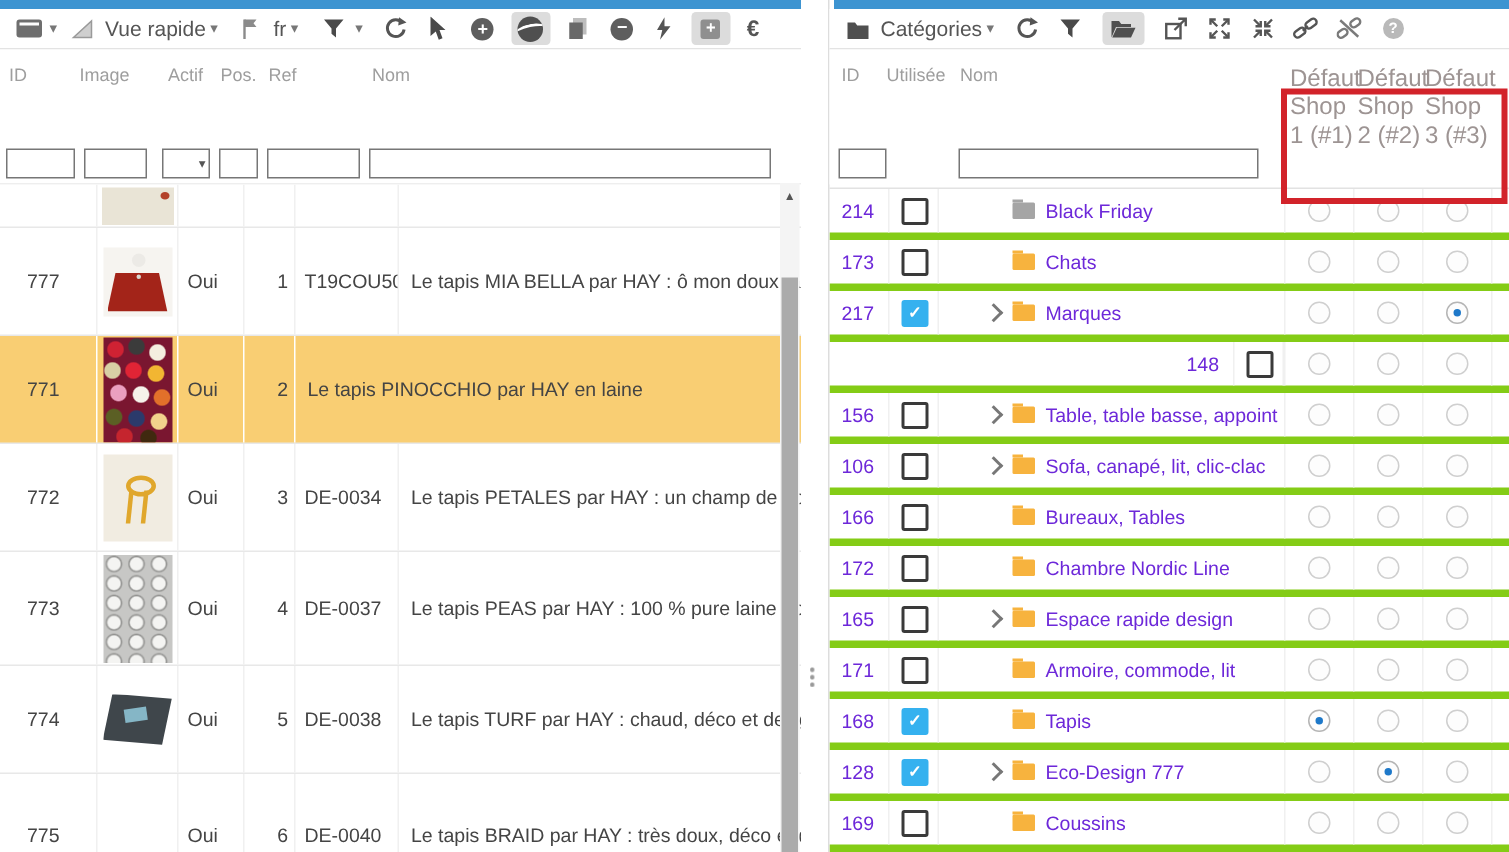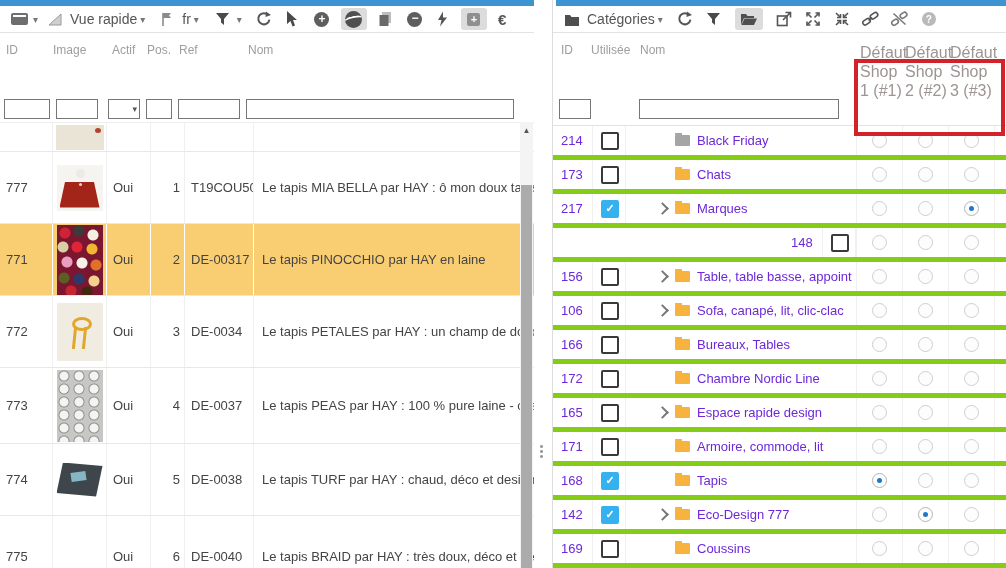--- a/index.html
+++ b/index.html
@@ -35,21 +35,21 @@
   .hdr{position:relative;height:90px;background:#fff;}
   .col-label{position:absolute;top:10px;font-size:12px;color:#9e9e9e;white-space:nowrap;}
   .flt{position:absolute;top:66px;height:18px;border:1px solid #767676;background:#fff;font:12px "Liberation Sans",sans-serif;padding:0 2px;box-sizing:content-box;}
   .sel-box{position:absolute;top:66px;height:18px;border:1px solid #767676;background:#fff;display:flex;align-items:center;justify-content:flex-end;padding-right:2px;color:#555;font-size:9px;}
   
   #left-rows{position:absolute;top:122px;left:0;width:534px;bottom:0;overflow:hidden;border-top:1px solid #eee;}
   .lrow{display:flex;border-bottom:1px solid #e8e8e8;font-size:13px;color:#444;background:#fff;}
   .lrow.on{background:#f9ce73;}
   .lc{display:flex;align-items:center;border-right:1px solid #f0f0f0;overflow:hidden;}
   .lrow.on .lc{border-right-color:#fff;}
-  .c-id{flex:0 0 46px;padding-left:6px;}
+  .c-id{flex:0 0 46px;padding-left:6px;margin-left:12px;}
   .c-img{flex:0 0 53px;justify-content:center;}
   .c-actif{flex:0 0 37px;padding-left:6px;}
   .c-pos{flex:0 0 29px;justify-content:flex-end;padding-right:4px;}
   .c-ref{flex:0 0 62px;padding-left:6px;}
   .c-nom{flex:1;padding-left:8px;border-right:none;white-space:nowrap;}
   
   .img-part{width:48px;height:25px;background:#e9e4d6;background-image:repeating-linear-gradient(90deg,#ddd7c6 0 3px,#efead e 3px 6px);position:relative;}
   .img-part::after{content:"";position:absolute;right:3px;top:3px;width:6px;height:5px;background:#b4422a;border-radius:50%;}
   .img-777{width:46px;height:46px;background:#f6f4f0;position:relative;}
   .img-777::before{content:"";position:absolute;left:3px;bottom:3px;width:40px;height:26px;background:#a32419;clip-path:polygon(14% 0,86% 0,100% 100%,0 100%);}
@@ -209,21 +209,20 @@
       <div class="lc c-ref">T19COU50(</div>
       <div class="lc c-nom">Le tapis MIA BELLA par HAY : ô mon doux tapis</div>
     </div>
     <div class="lrow on" style="height:71px">
       <div class="lc c-id">771</div>
       <div class="lc c-img">
           <div class="img-771"></div>
         </div>
       <div class="lc c-actif">Oui</div>
       <div class="lc c-pos">2</div>
-      <div class="lc c-ref">DE-00317</div>
       <div class="lc c-nom">Le tapis PINOCCHIO par HAY en laine</div>
     </div>
     <div class="lrow" style="height:71px">
       <div class="lc c-id">772</div>
       <div class="lc c-img">
           <div class="img-772"></div>
         </div>
       <div class="lc c-actif">Oui</div>
       <div class="lc c-pos">3</div>
       <div class="lc c-ref">DE-0034</div>
@@ -567,21 +566,21 @@
         </div>
       <div class="r-s">
           <span class="radio"></span>
         </div>
       <div class="r-s">
           <span class="radio"></span>
         </div>
       <div class="r-end"></div>
     </div>
     <div class="rrow">
-      <div class="r-id">142</div>
+      <div class="r-id">128</div>
       <div class="r-cb">
           <span class="cb on"></span>
         </div>
       <div class="r-tree">
           <span class="chev on"></span>
           <span class="folder"></span>
           <span class="fname">Eco-Design 777</span>
         </div>
       <div class="r-s">
           <span class="radio"></span>

